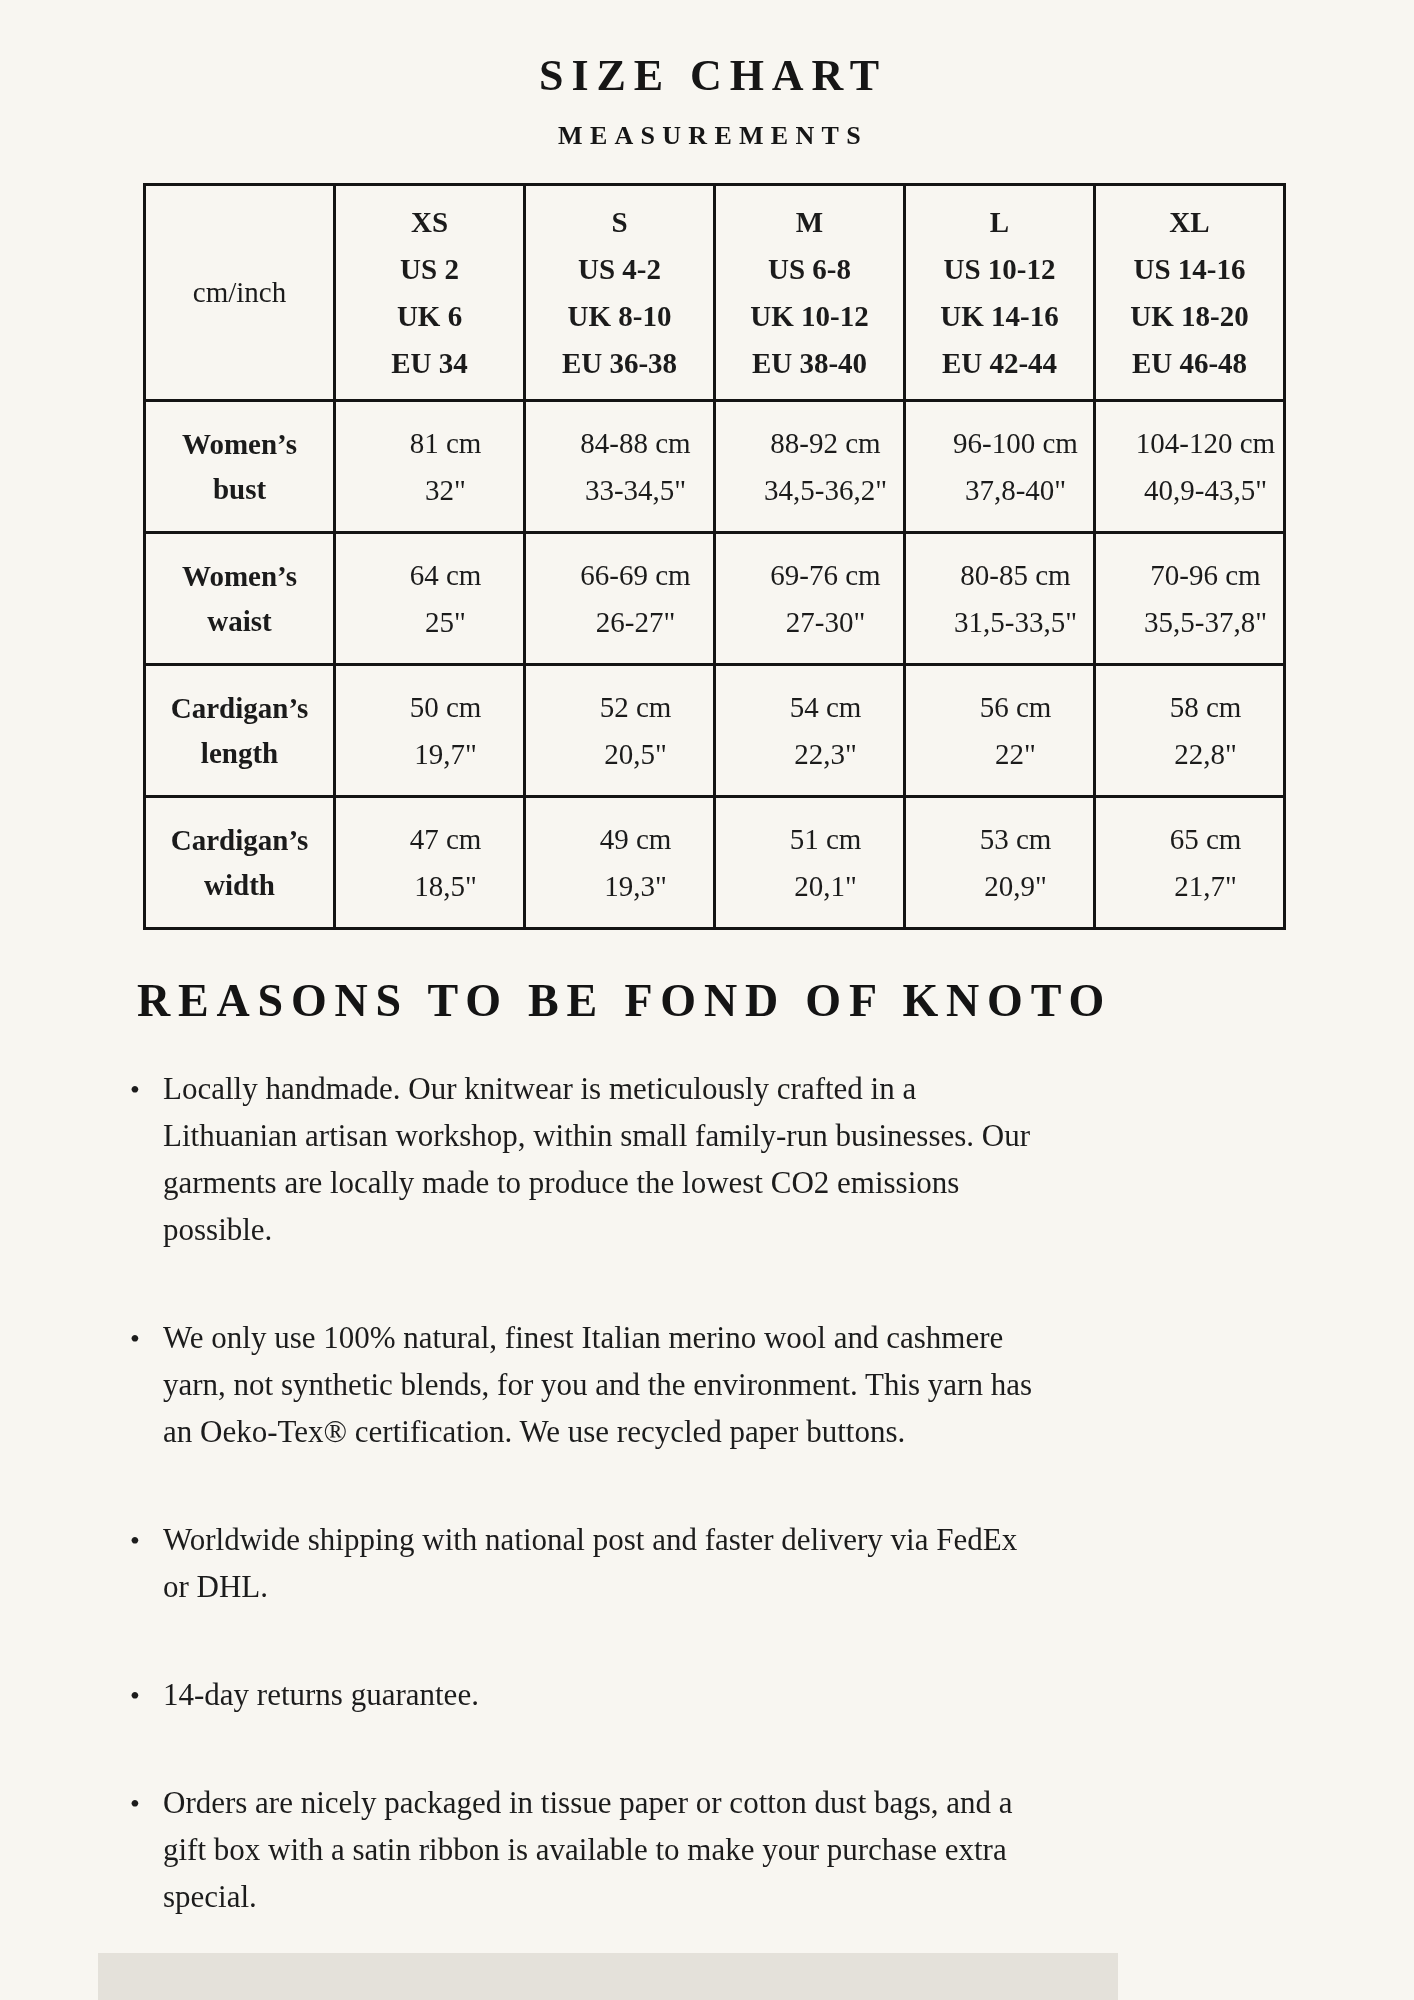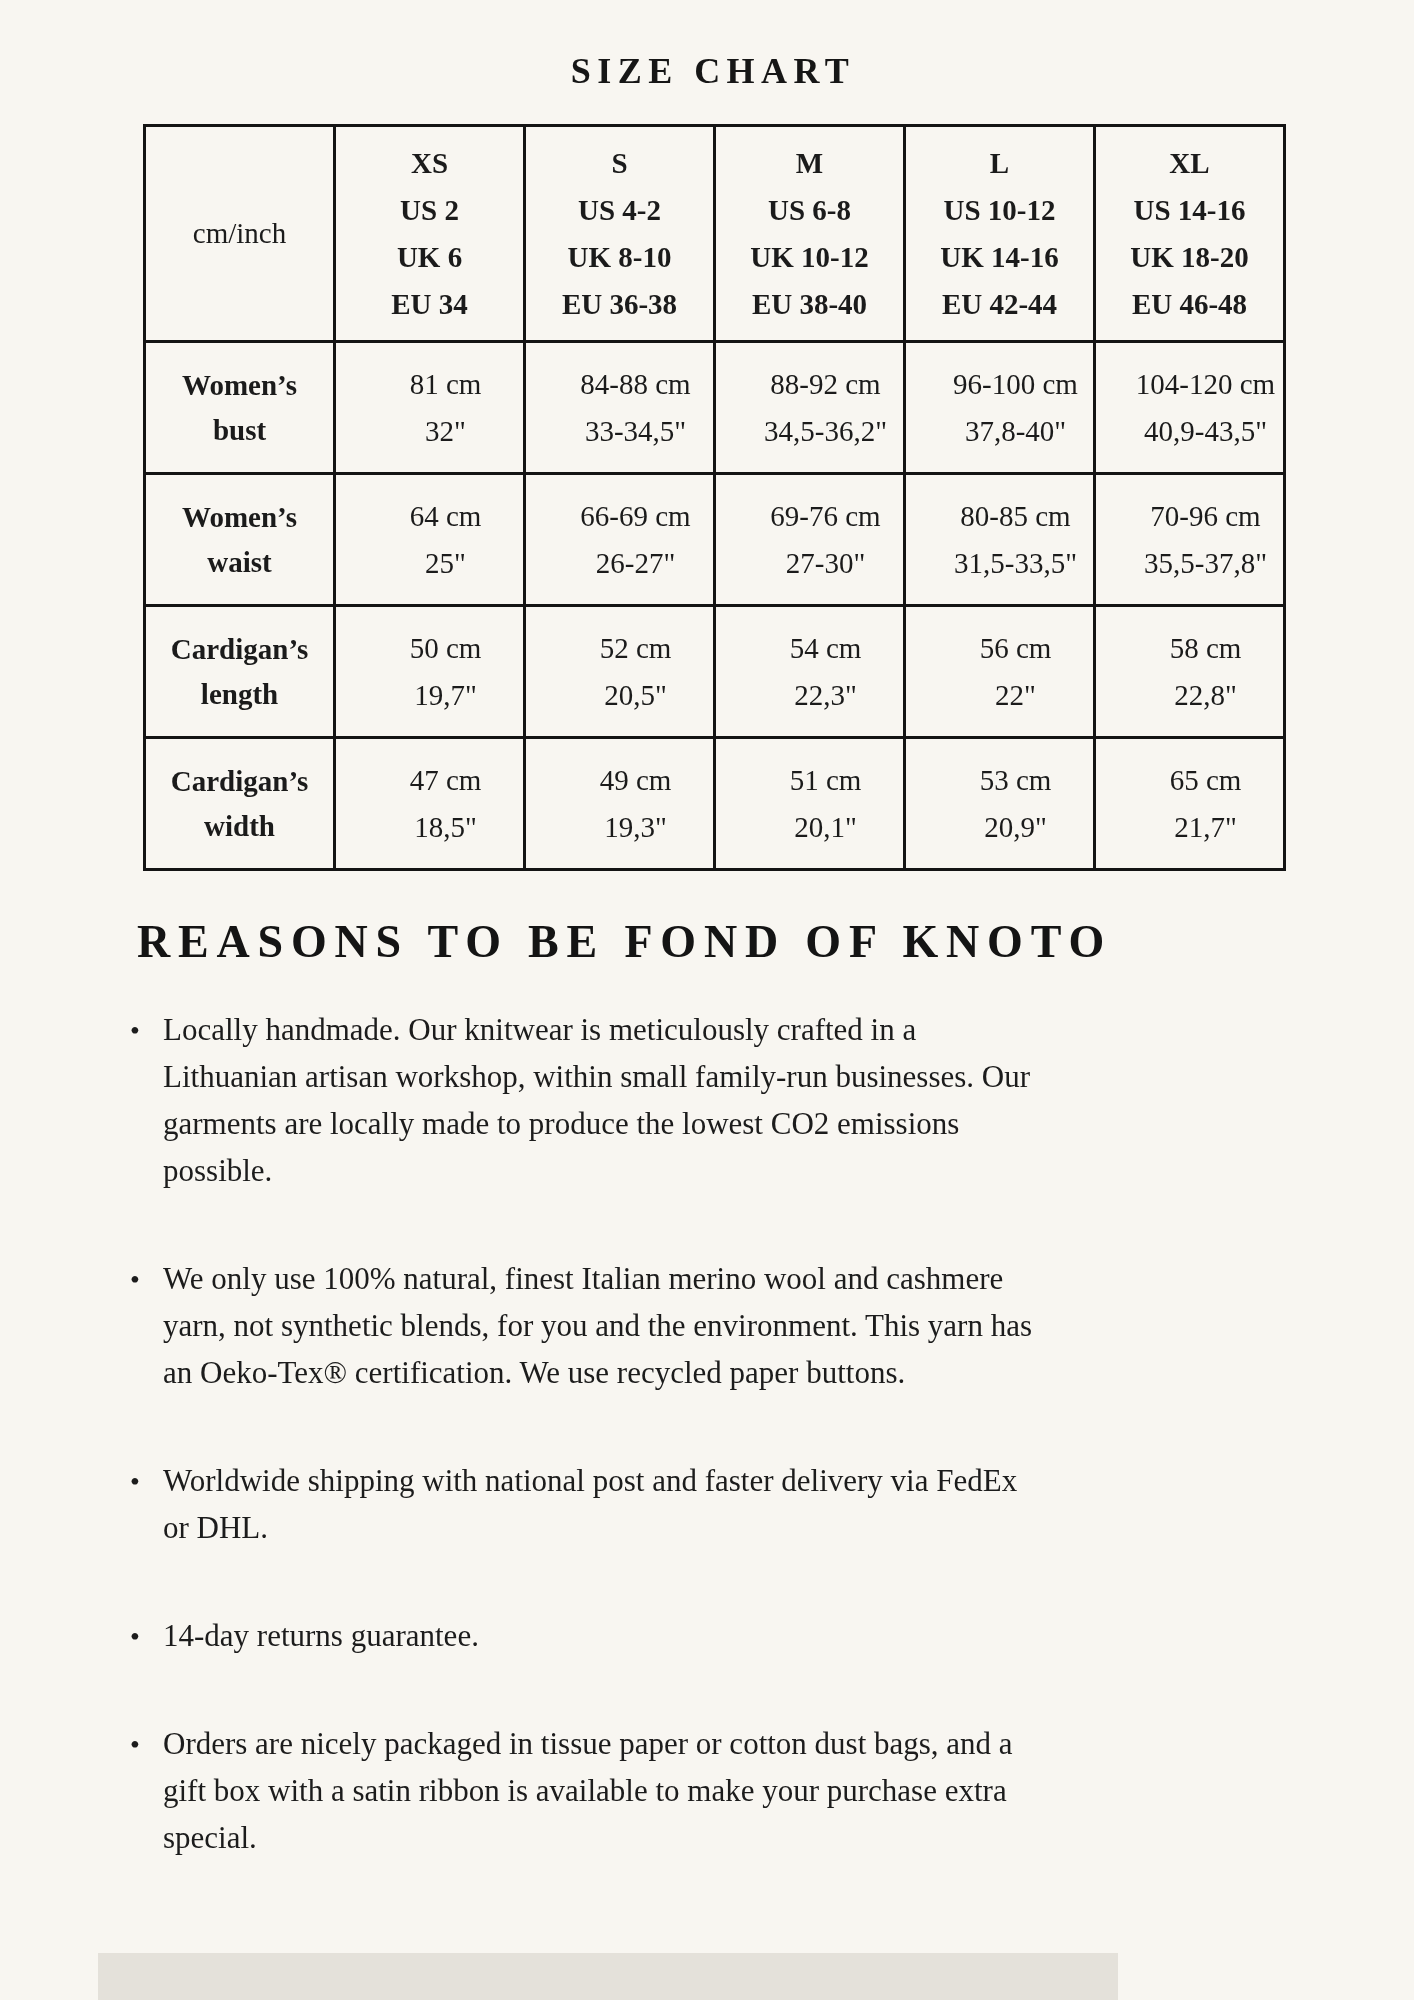--- a/index.html
+++ b/index.html
@@ -12,21 +12,21 @@
     font-family:"Liberation Serif", serif;
     overflow:hidden;
   }
   .header-block {
     width:1140px;
     margin:0 0 0 143px;
     text-align:center;
     padding-top:50px;
   }
   .page-title {
-    font-size:36px;
+    font-size:44px;
     font-weight:bold;
     letter-spacing:0.18em;
     color:#161616;
     margin:0;
   }
   .page-subtitle {
     font-size:26px;
     font-weight:bold;
     letter-spacing:0.28em;
     color:#161616;
@@ -95,20 +95,21 @@
     background:#e4e1da;
   }
 </style>
 </head>
 <body>
 
 <div class="page">
 
   <div class="header-block">
     <h1 class="page-title">SIZE CHART</h1>
+    <h2 class="page-subtitle">MEASUREMENTS</h2>
   </div>
 
   <table class="size-table">
     <colgroup>
       <col class="c0">
         <col class="cN">
         <col class="cN">
         <col class="cN">
         <col class="cN">
         <col class="cN">

